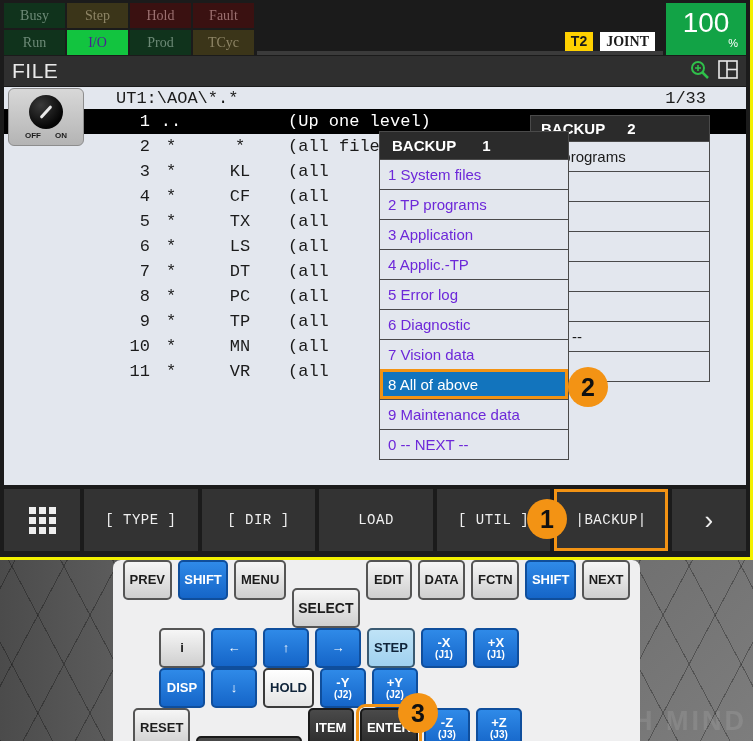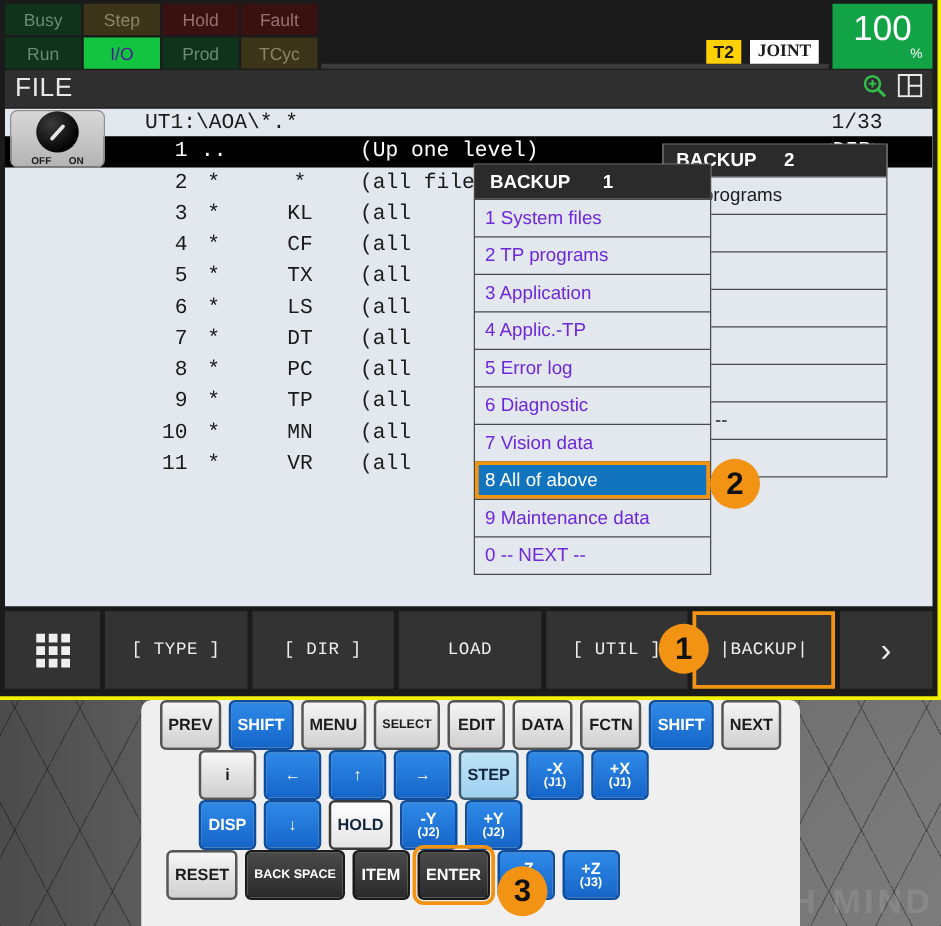--- a/index.html
+++ b/index.html
@@ -43,21 +43,21 @@
   }
 
   
   #status-bar {
     position: absolute; left: 4px; top: 3px; right: 4px; height: 52px;
     display: flex; gap: 3px;
   }
   .lamp-grid { display: grid; grid-template-columns: repeat(4, 61px); grid-template-rows: 25px 25px; gap: 2px; }
   .lamp {
     display: flex; align-items: center; justify-content: center;
-    font-size: 14px; font-family: Liberation Sans, sans-serif;
+    font-size: 14px; font-family: Liberation Serif, serif;
   }
   .lamp.green-off { background: #10331c; color: #6d8a77; }
   .lamp.olive-off { background: #3b3519; color: #8e8566; }
   .lamp.red-off   { background: #3a1111; color: #9b7070; }
   .lamp.green-on  { background: #12c43f; color: #4c1d95; }
 
   #status-mid {
     flex: 1; background: #3b3b3b; position: relative;
     display: flex; align-items: flex-end; justify-content: flex-end;
     padding: 0 8px 4px 0; gap: 7px; margin-top: 48px;
@@ -176,24 +176,24 @@
     border-radius: 5px; text-align: center;
     height: 40px; min-width: 46px; padding: 0 5px;
   }
   .key.grey { background: linear-gradient(180deg,#f6f6f6,#cfcfcf); color: #1c1c1c; border: 2px solid #555; }
   .key.dark { background: linear-gradient(180deg,#4a4a4a,#2a2a2a); color: #ffffff; border: 2px solid #1a1a1a; }
   .key.blue { background: linear-gradient(180deg,#2f8ae8,#1565c8); color: #ffffff; border: 2px solid #0f4e9c; }
   .key.cyan { background: linear-gradient(180deg,#bfe3f7,#9fd0ef); color: #10243a; border: 2px solid #3a5a72; }
   .key.white{ background: linear-gradient(180deg,#ffffff,#e4e4e4); color: #10243a; border: 2px solid #3a3a3a; }
   .key.active-key { outline: 3px solid #f39314; outline-offset: 1px; }
   .key .sub { font-size: 10px; font-weight: bold; }
-  .key.sm { font-size: 10px; }
+  .key.sm { font-size: 14px; margin-top: 28px; }
 
   #knob-wrap {
-    position: absolute; left: 8px; top: 88px; width: 76px; height: 46px;
+    position: absolute; left: 8px; top: 88px; width: 76px; height: 58px;
     background: linear-gradient(180deg,#d8d8d8,#b4b4b4);
     border-radius: 6px; border: 1px solid #8d8d8d;
     display: flex; flex-direction: column; align-items: center; justify-content: center;
   }
   #knob {
     width: 34px; height: 34px; border-radius: 50%;
     background: radial-gradient(circle at 35% 30%, #3a3a3a, #050505 70%);
     position: relative;
   }
   #knob::after {

